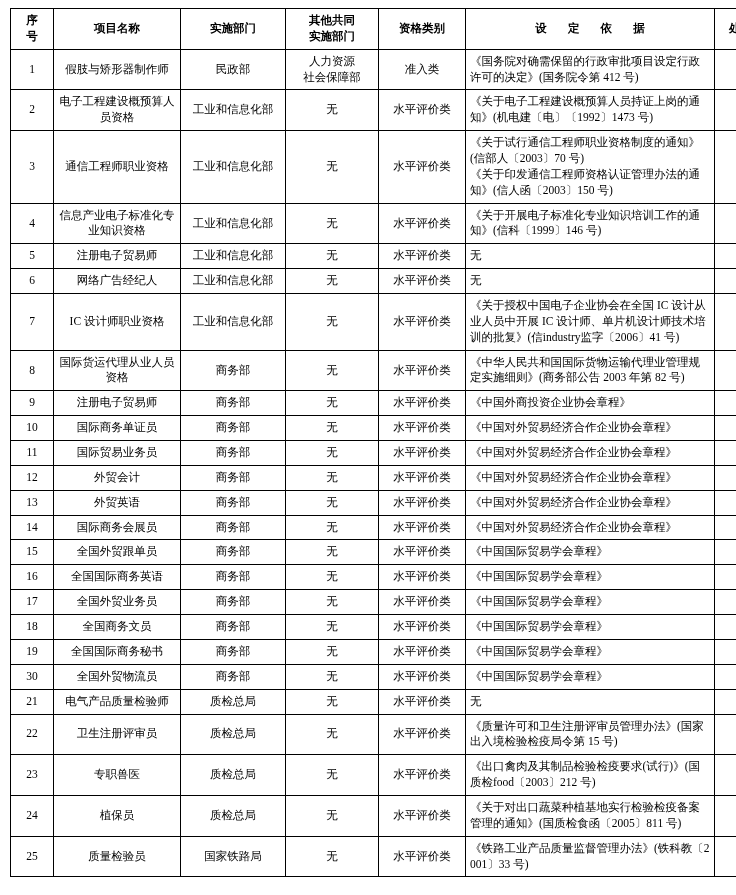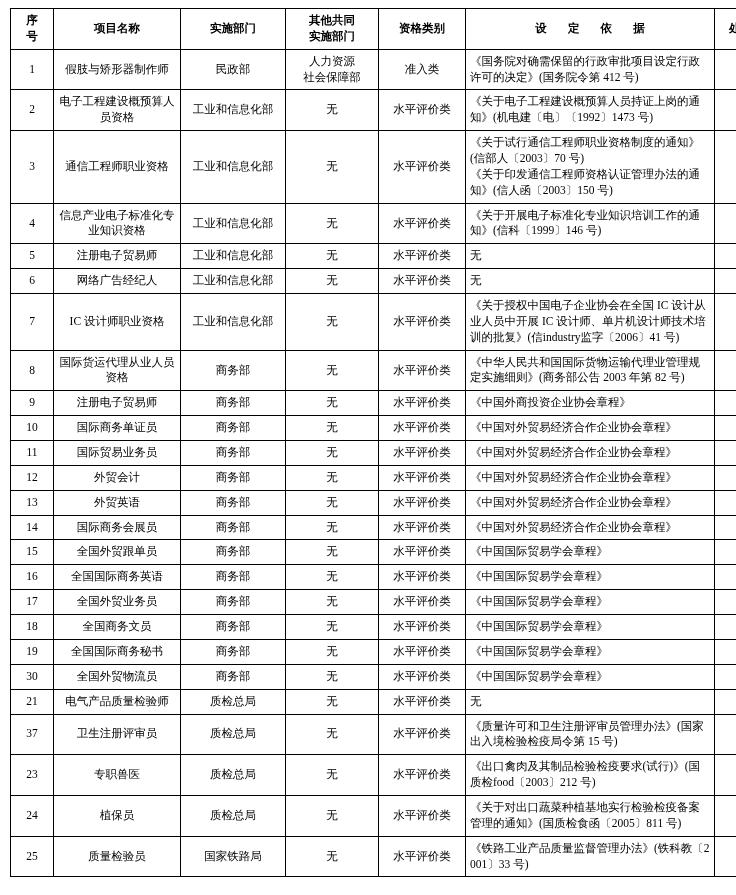--- a/index.html
+++ b/index.html
@@ -267,21 +267,21 @@
         <tr>
           <td class="c-seq">21</td>
           <td class="c-name">电气产品质量检验师</td>
           <td class="c-dept">质检总局</td>
           <td class="c-other">无</td>
           <td class="c-type">水平评价类</td>
           <td class="c-basis">无</td>
           <td class="c-result">取消</td>
         </tr>
         <tr>
-          <td class="c-seq">37</td>
+          <td class="c-seq">22</td>
           <td class="c-name">卫生注册评审员</td>
           <td class="c-dept">质检总局</td>
           <td class="c-other">无</td>
           <td class="c-type">水平评价类</td>
           <td class="c-basis">《质量许可和卫生注册评审员管理办法》(国家出入境检验检疫局令第 15 号)</td>
           <td class="c-result">取消</td>
         </tr>
         <tr>
           <td class="c-seq">23</td>
           <td class="c-name">专职兽医</td>

